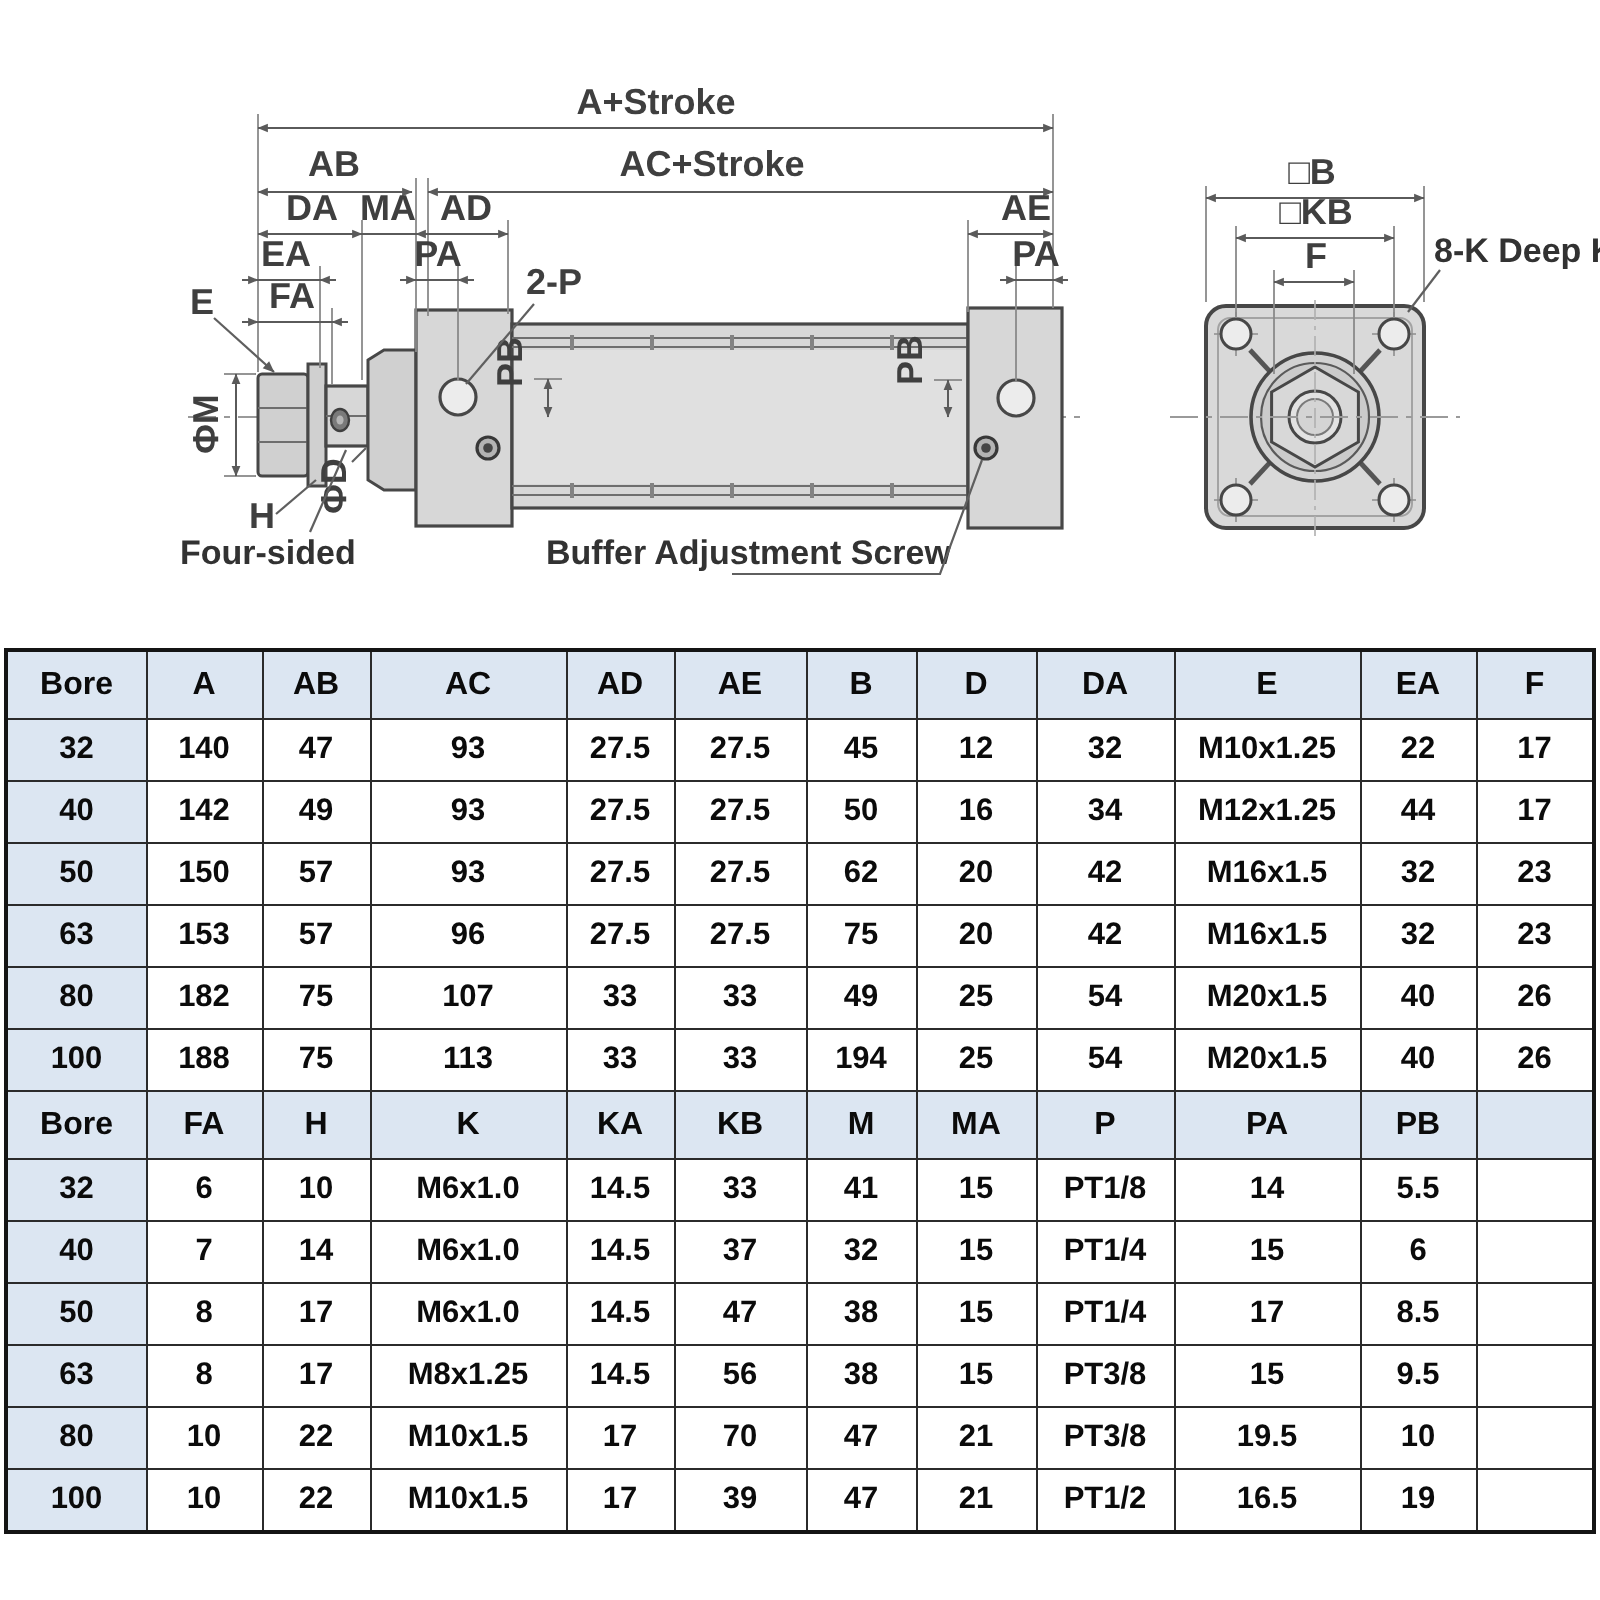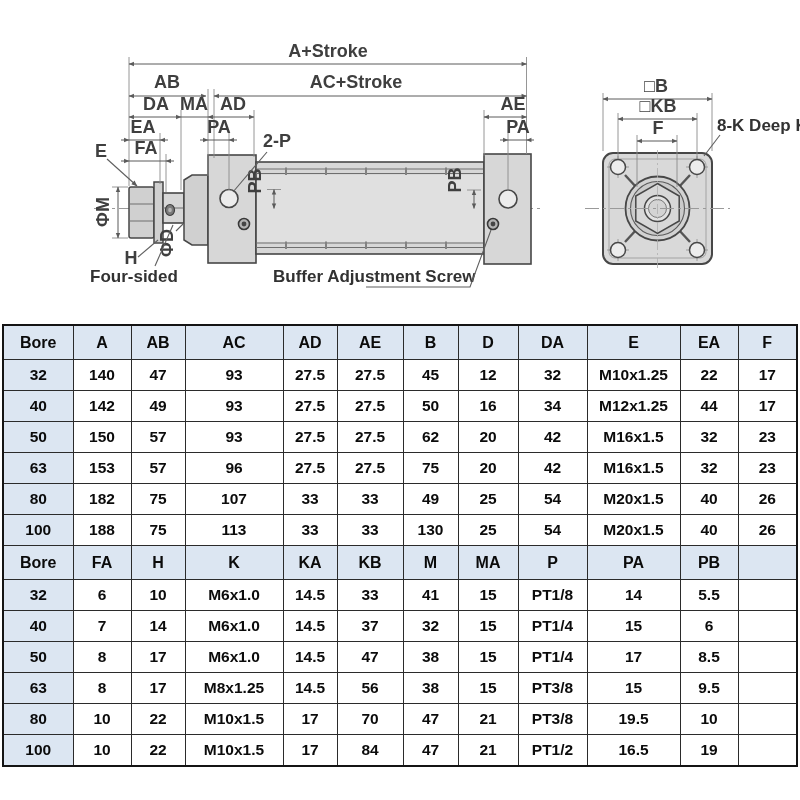--- a/index.html
+++ b/index.html
@@ -309,21 +309,21 @@
           <td>40</td>
           <td>26</td>
         </tr>
         <tr>
           <td class="hd">100</td>
           <td>188</td>
           <td>75</td>
           <td>113</td>
           <td>33</td>
           <td>33</td>
-          <td>130</td>
+          <td>194</td>
           <td>25</td>
           <td>54</td>
           <td>M20x1.5</td>
           <td>40</td>
           <td>26</td>
         </tr>
         <tr>
           <th>Bore</th>
           <th>FA</th>
           <th>H</th>
@@ -406,21 +406,21 @@
           <td>19.5</td>
           <td>10</td>
           <td></td>
         </tr>
         <tr>
           <td class="hd">100</td>
           <td>10</td>
           <td>22</td>
           <td>M10x1.5</td>
           <td>17</td>
-          <td>84</td>
+          <td>39</td>
           <td>47</td>
           <td>21</td>
           <td>PT1/2</td>
           <td>16.5</td>
           <td>19</td>
           <td></td>
         </tr>
       </tbody>
   </table>
 </div>

